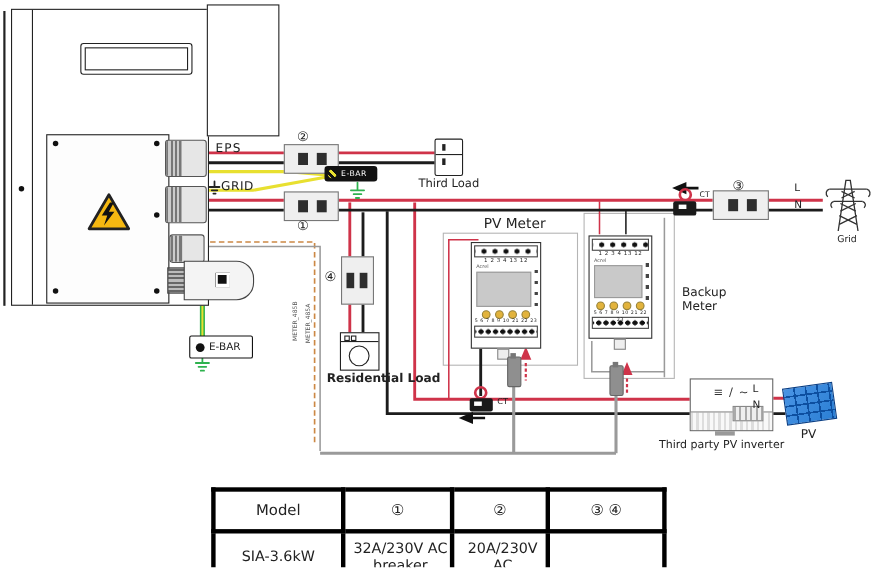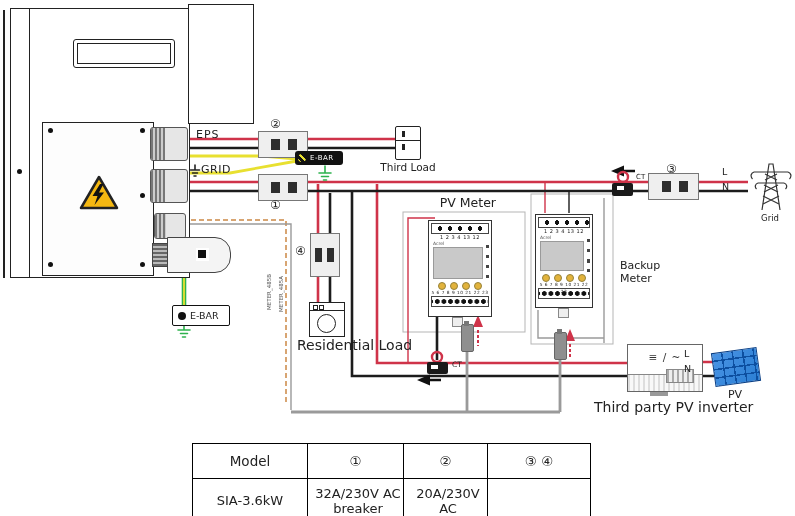--- a/index.html
+++ b/index.html
@@ -76,21 +76,21 @@
        linear-gradient(135deg,#4a94e4,var(--pv-blue));
      border:1.5px solid #0a3f85;}
   
   .plug{position:absolute;width:11px;height:26px;background:#8f8f8f;border:1px solid #666;border-radius:2px;}
   .plug::before{content:"";position:absolute;left:2px;top:-4px;width:5px;height:5px;background:#777;}
   
   .v485{position:absolute;width:60px;height:8px;text-align:center;font-size:5.5px;color:#555;
         transform:rotate(-90deg);}
   
   .spec-table{position:absolute;border-collapse:collapse;background:#fff;}
-  .spec-table td{border:1px solid #000000;text-align:center;vertical-align:middle;}
+  .spec-table td{border:4px solid #000000;text-align:center;vertical-align:middle;}
   .spec-table .hrow td{height:32px;font-size:13.5px;}
   .spec-table .circ{font-size:16px;}
   .spec-table .drow td{height:46px;font-size:13px;vertical-align:top;padding-top:7px;}
   .cell2l{font-size:12.5px;line-height:15px;text-align:left;padding-left:6px;}
 </style>
 </head>
 <body>
 
 <div id="canvas">
 
@@ -257,21 +257,21 @@
     <div class="hd" style="top:17px;"></div>
   </div>
   <div class="lbl" style="left:373px;top:161px;width:70px;text-align:center;font-size:10.5px;">Third Load</div>
 
   <div class="washer" style="left:309px;top:302px;width:34px;height:33px;">
     <div class="sq" style="left:3px;"></div>
     <div class="sq" style="left:9px;"></div>
     <div class="dv"></div>
     <div class="drum"></div>
   </div>
-  <div class="lbl" style="left:297px;top:337px;width:60px;text-align:center;font-size:14px;">Residential Load</div>
+  <div class="lbl" style="left:297px;top:337px;width:60px;text-align:center;font-size:11px;font-weight:bold;">Residential Load</div>
 
   <div class="lbl" style="left:424px;top:195px;width:72px;text-align:right;font-size:12.5px;">PV Meter</div>
   <div class="meter" style="left:428px;top:220px;width:64px;height:97px;">
     <div class="m-dots"></div>
     <div class="m-nums">1 2 3 4 13 12</div>
     <div class="m-brand" style="top:20px;">Acrel</div>
     <div class="m-screen"></div>
     <div class="m-ind"></div>
     <div class="m-btns">
         <i></i>
@@ -313,21 +313,21 @@
   <div class="lbl" style="left:722px;top:166px;font-size:9.5px;">L</div>
   <div class="lbl" style="left:722px;top:181px;font-size:9.5px;">N</div>
   <div class="lbl" style="left:746px;top:213px;width:48px;text-align:center;font-size:8.5px;">Grid</div>
 
   <div class="tpinv" style="left:627px;top:344px;width:74px;height:46px;">
     <div class="sym">≡ / ~</div>
     <div class="vent"></div>
     <div class="tb"></div>
     <div class="foot"></div>
   </div>
-  <div class="lbl" style="left:594px;top:399px;width:124px;text-align:center;font-size:14px;">Third party PV inverter</div>
+  <div class="lbl" style="left:594px;top:399px;width:124px;text-align:center;font-size:10px;">Third party PV inverter</div>
   <div class="lbl" style="left:684px;top:348px;font-size:9.5px;">L</div>
   <div class="lbl" style="left:684px;top:363px;font-size:9.5px;">N</div>
   <div class="abs pvpanel" style="left:713px;top:350px;"></div>
   <div class="lbl" style="left:718px;top:388px;width:34px;text-align:center;font-size:11px;">PV</div>
 
   <table class="spec-table" style="left:192px;top:443px;">
     <tbody>
         <tr class="hrow">
       <td style="width:112px;">Model</td>
       <td style="width:93px;" class="circ">①</td>

